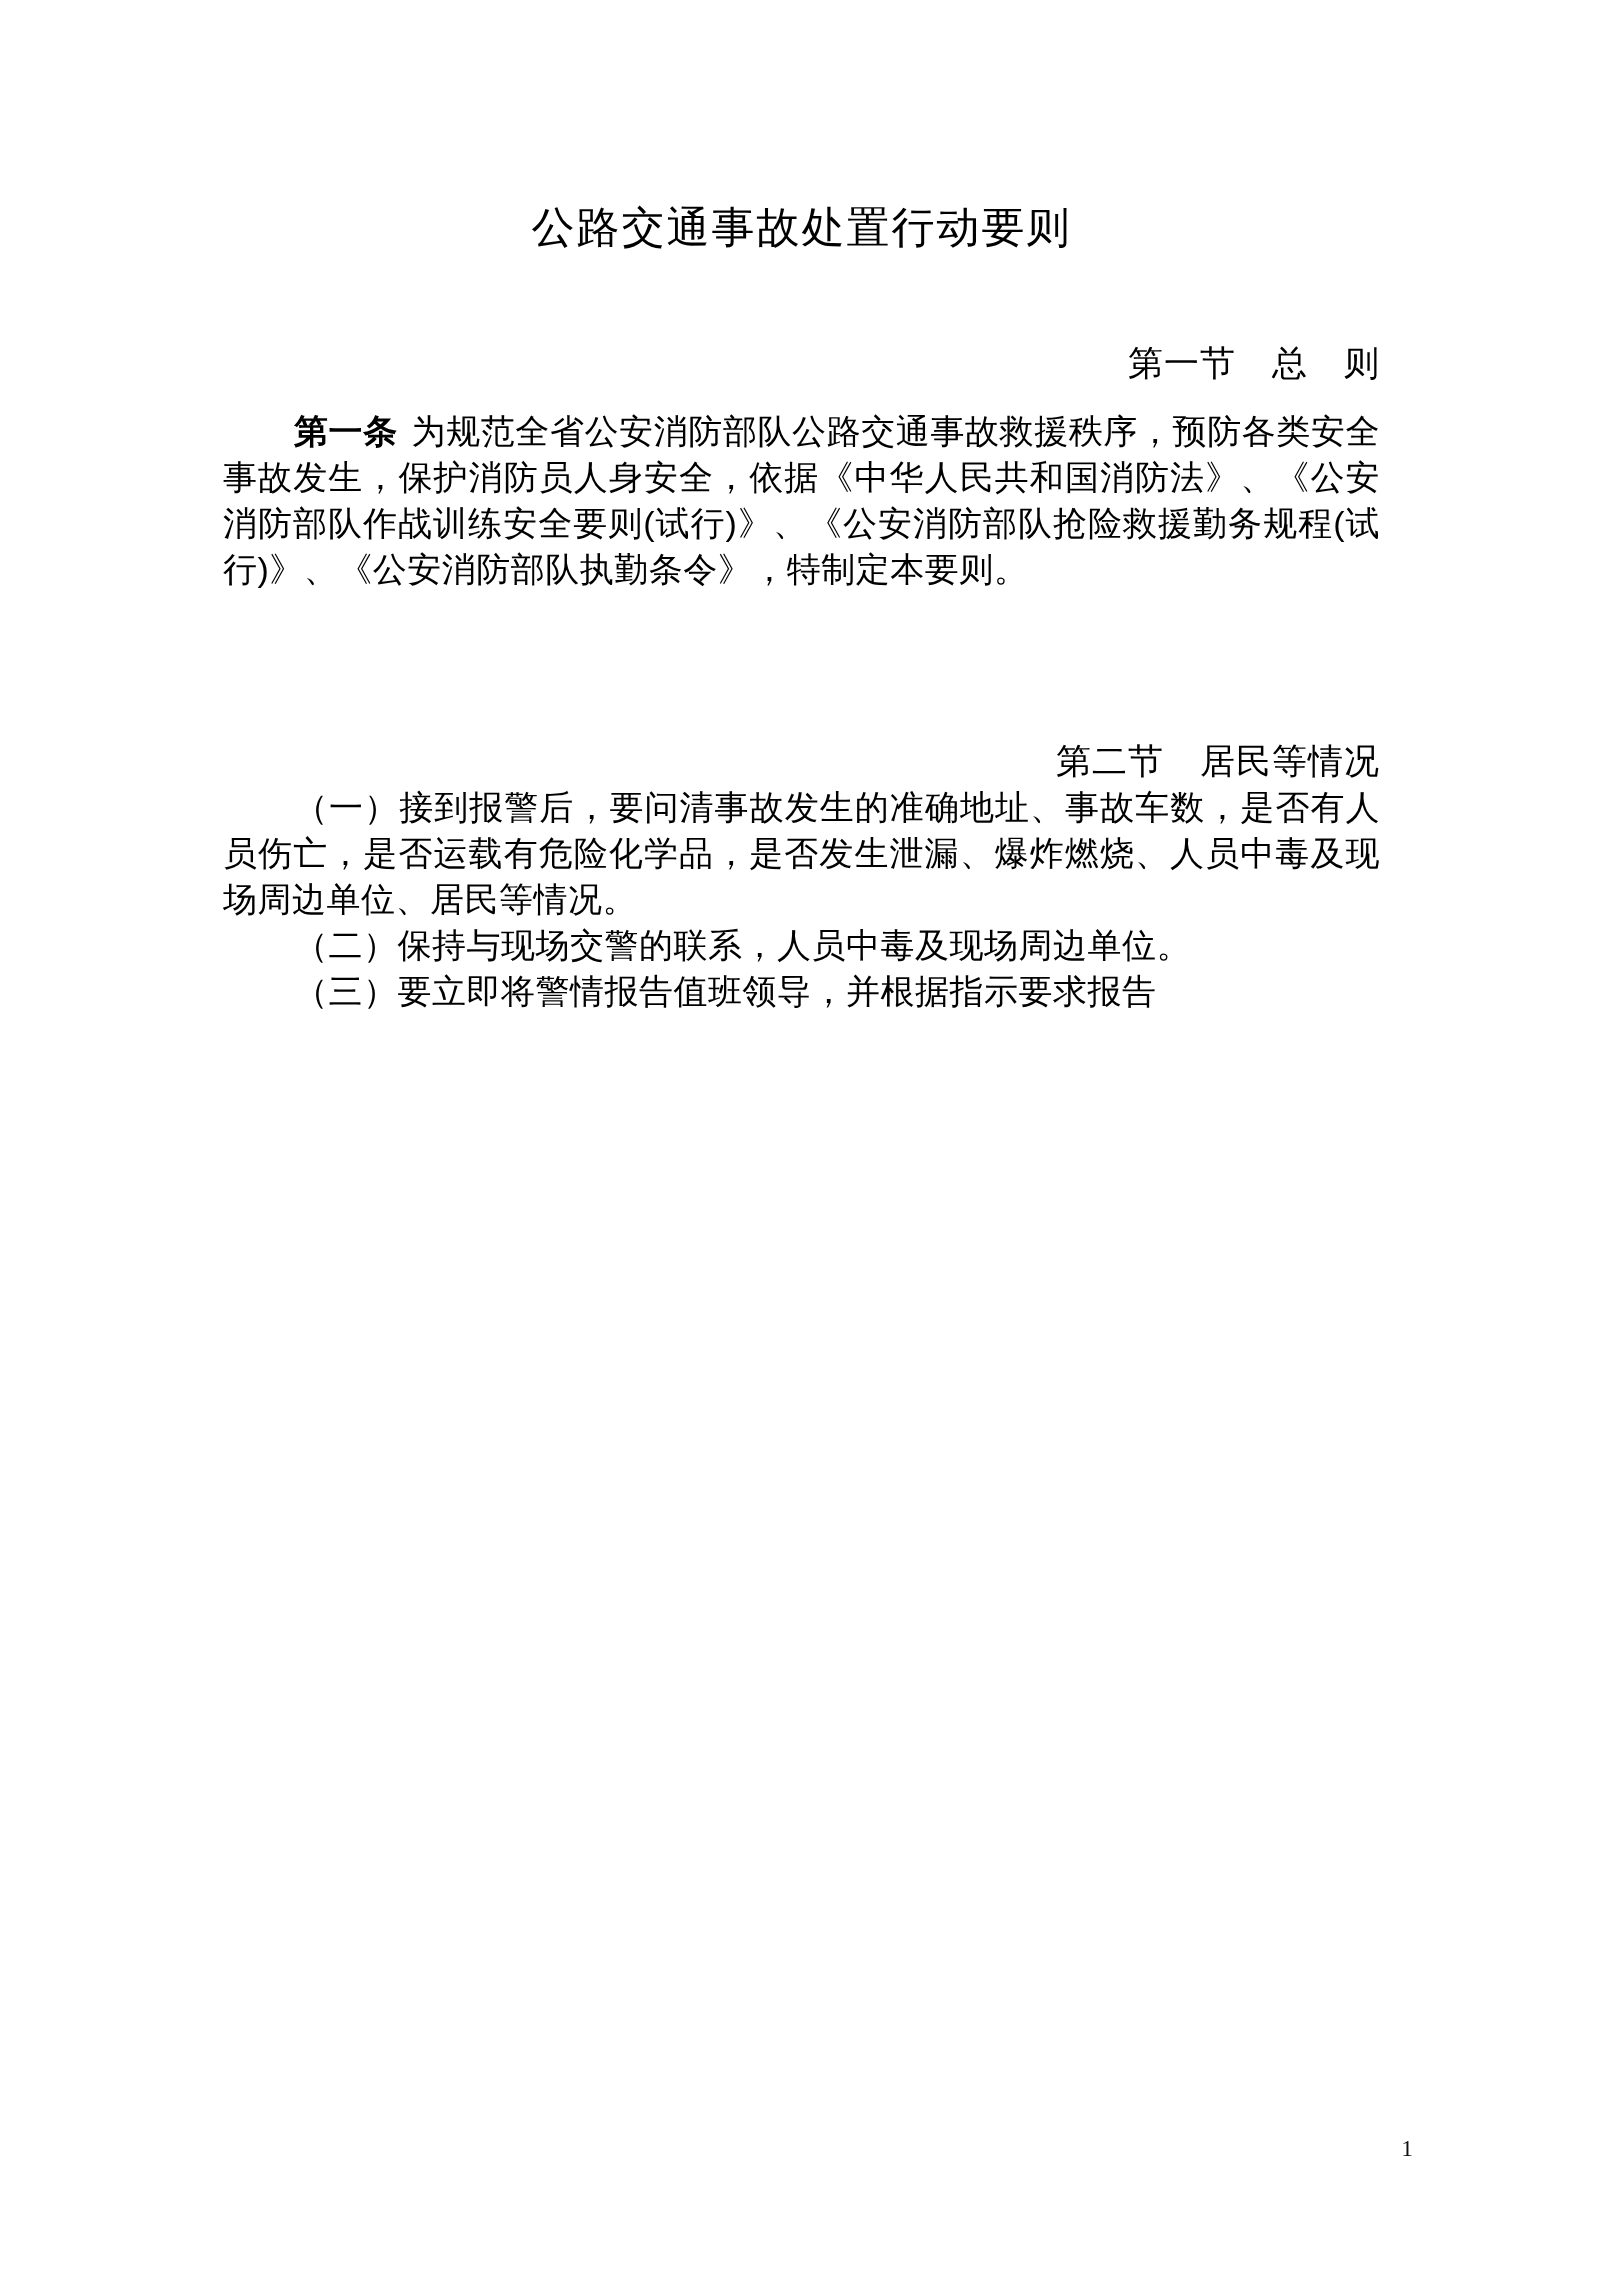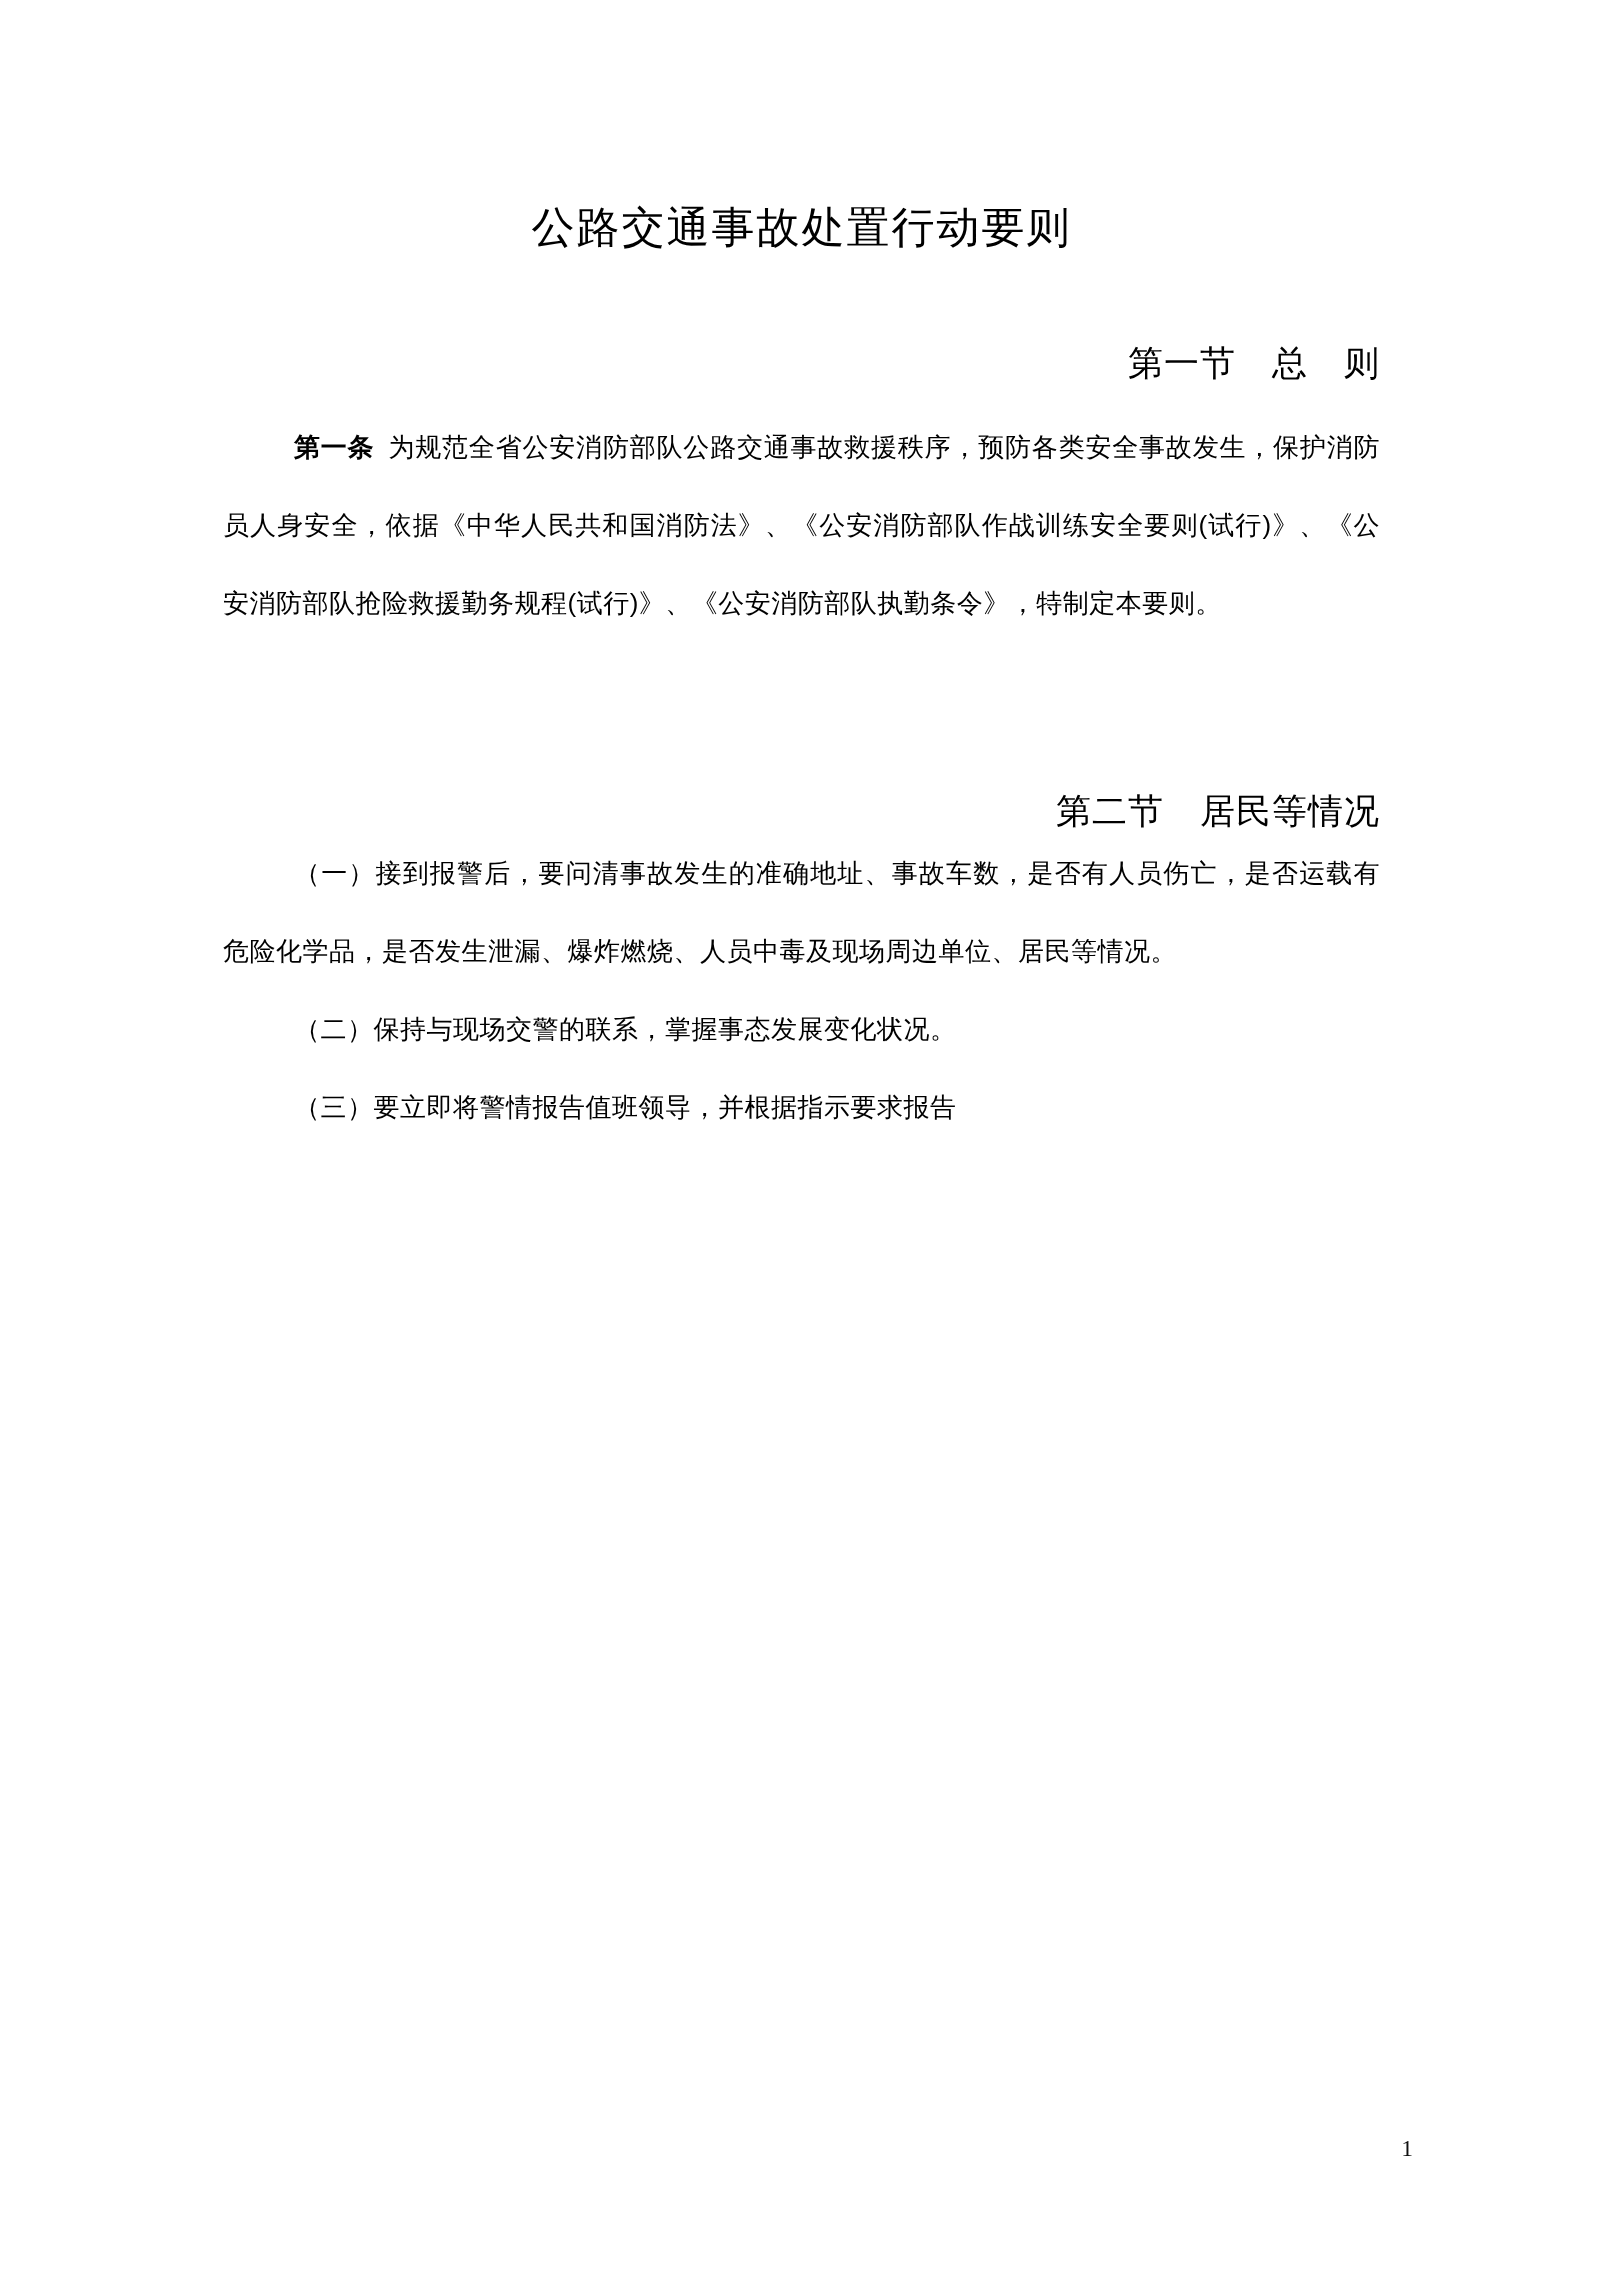--- a/index.html
+++ b/index.html
@@ -53,22 +53,22 @@
     letter-spacing: 1px;
     margin: 0;
   }
 
   #sec1-heading { padding-top: 86px; }
   #sec2-heading { padding-top: 147px; }
 
   
   .para {
     font-family: "Liberation Sans", "DejaVu Sans", sans-serif;
-    font-size: 26px;
-    line-height: 78px;
+    font-size: 34px;
+    line-height: 46px;
     text-align: justify;
     text-justify: inter-ideograph;
     text-indent: 71px;
     margin: 0;
     letter-spacing: 0.5px;
     font-weight: 400;
   }
 
   .gap-after-heading { margin-top: 21.6px; }
   .gap-small { margin-top: 0; }
@@ -110,21 +110,21 @@
 
     <p class="para gap-after-heading"><span class="art-label">第一条</span><span class="art-sep"></span><span>为规范全省公安消防部队公路交通事故救援秩序，预防各类安全事故发生，保护消防员人身安全，依据《中华人民共和国消防法》、《公安消防部队作战训练安全要则(试行)》、《公安消防部队抢险救援勤务规程(试行)》、《公安消防部队执勤条令》，特制定本要则。</span></p>
 
 
 
     <h2 id="sec2-heading" class="section-heading">第二节　居民等情况</h2>
 
 
     <p class="para">（一）接到报警后，要问清事故发生的准确地址、事故车数，是否有人员伤亡，是否运载有危险化学品，是否发生泄漏、爆炸燃烧、人员中毒及现场周边单位、居民等情况。</p>
 
-    <p class="para">（二）保持与现场交警的联系，掌握事态发展变化状况。</p>
+    <p class="para">（二）保持与现场交警的联系，人员中毒及现场周边单位。</p>
 
     <p class="para">（三）要立即将警情报告值班领导，并根据指示要求报告</p>
 
   </div>
 
   <div class="page-number">1</div>
 
 </div>
 
 

